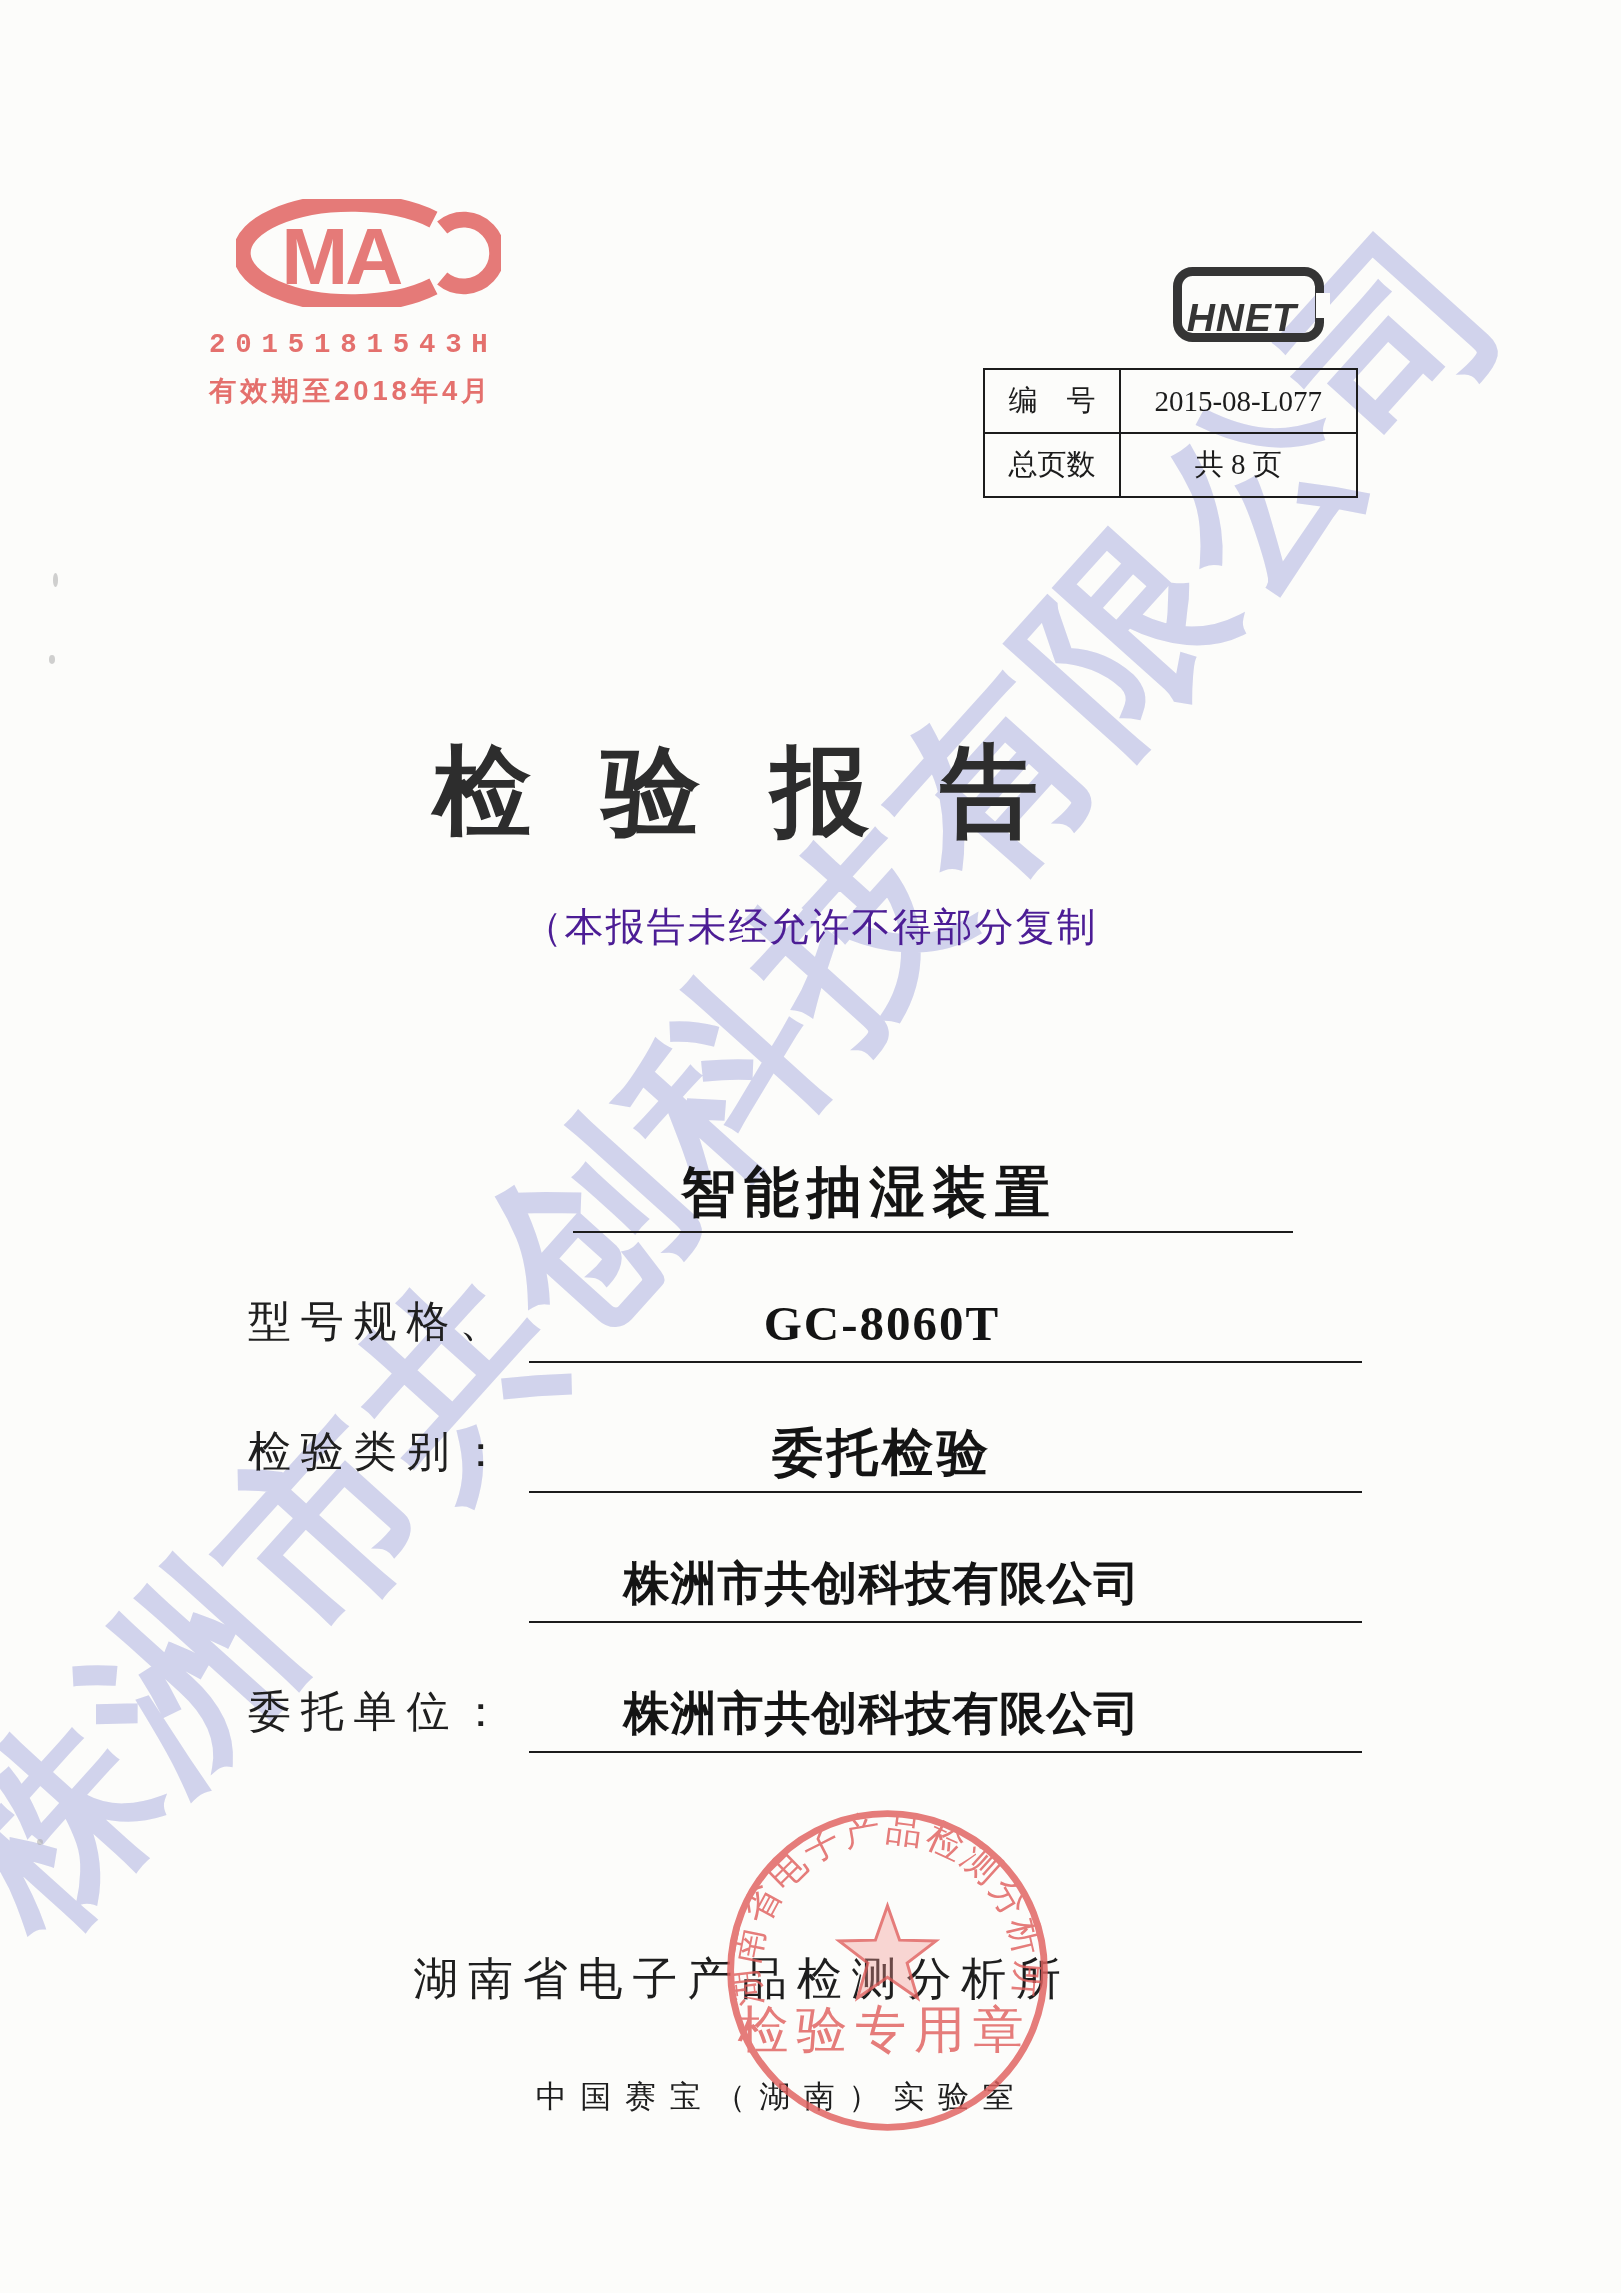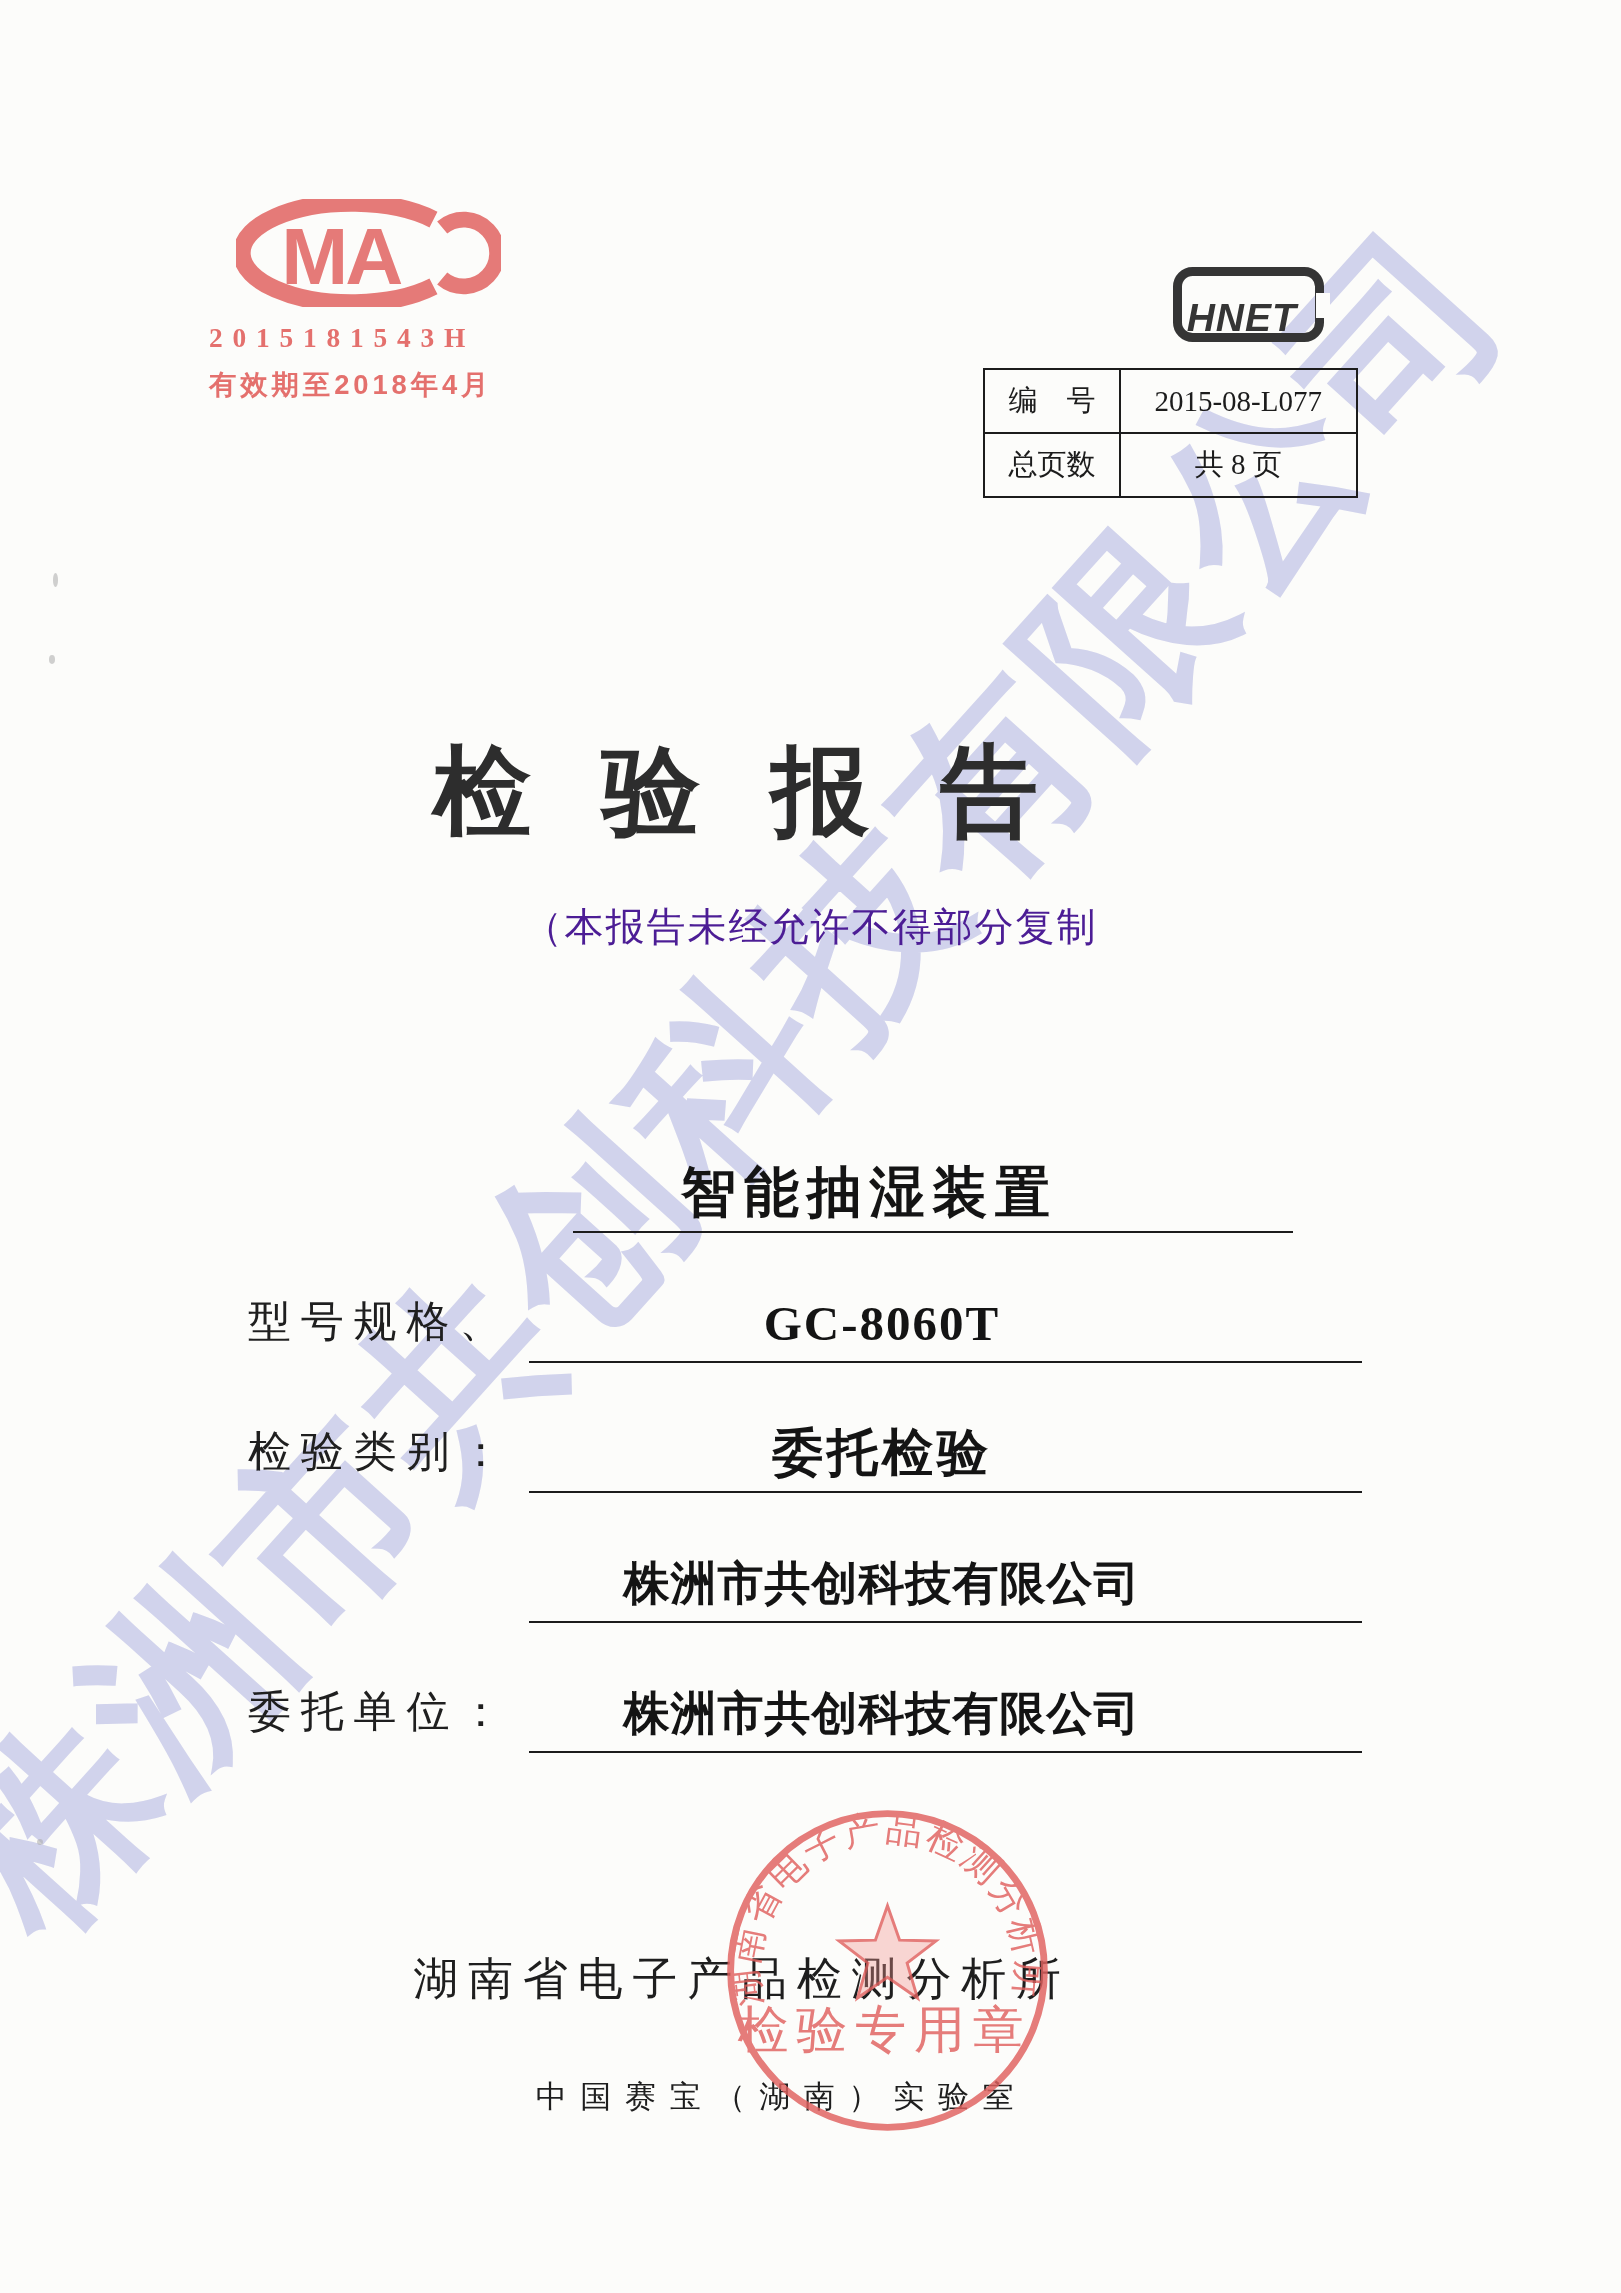--- a/index.html
+++ b/index.html
@@ -26,22 +26,22 @@
     white-space:nowrap;
     z-index:1;
     line-height:235px;
     text-align:center;
   }
   .content{position:relative;z-index:2;}
   
   .cma{position:absolute;left:209px;top:199px;width:304px;color:#e4706d;}
   .cma svg{display:block;margin-left:27.4px;opacity:.92;}
   .cma-number{
-    margin-top:16px;
-    font-family:Liberation Serif, serif;
+    margin-top:22px;
+    font-family:Liberation Mono, monospace;
     font-size:27.4px;font-weight:bold;letter-spacing:9.8px;
     white-space:nowrap;
   }
   .cma-validity{
     margin-top:13px;
     font-family:"Liberation Sans","DejaVu Sans",sans-serif;
     font-size:27.4px;font-weight:bold;letter-spacing:3.9px;
     white-space:nowrap;
   }
   

